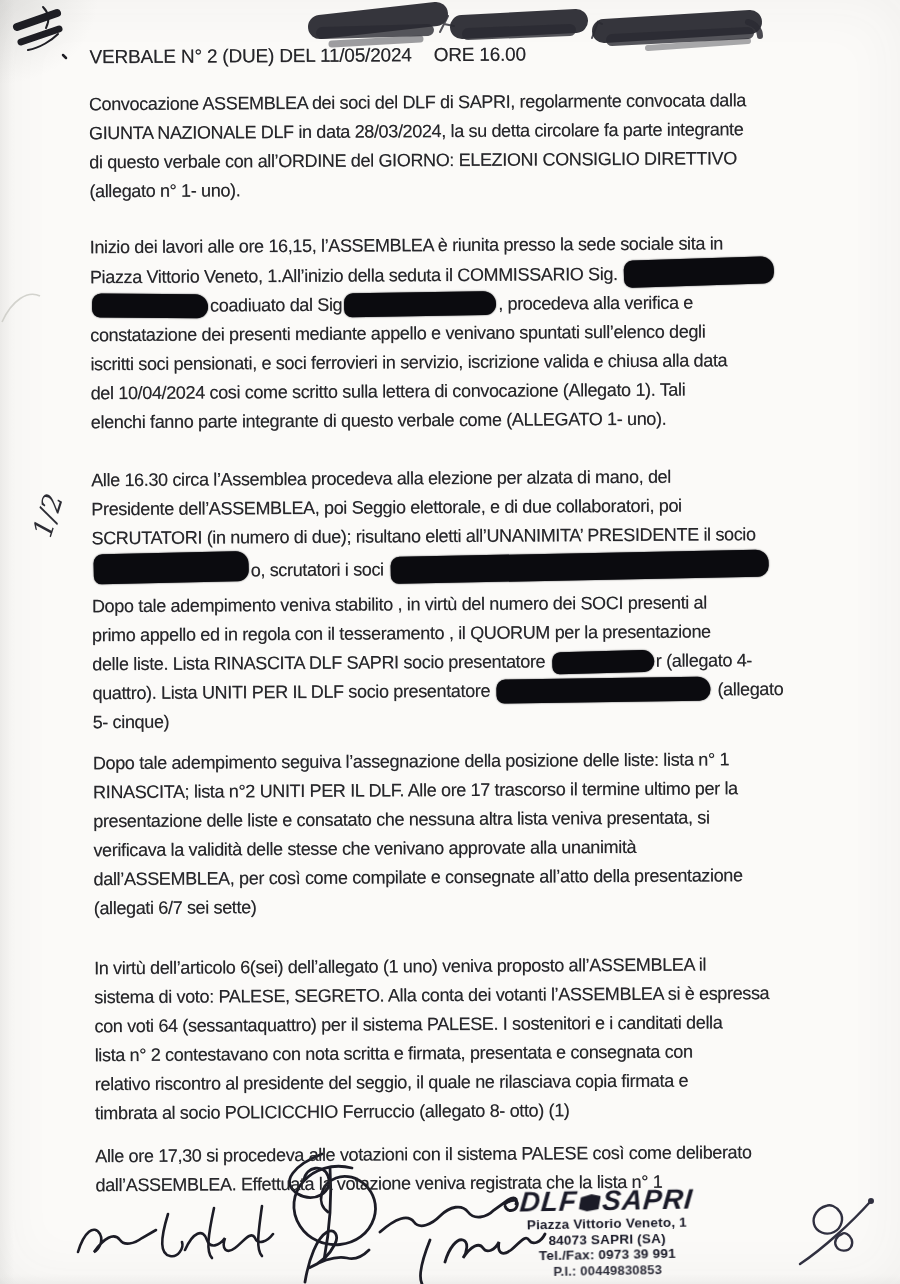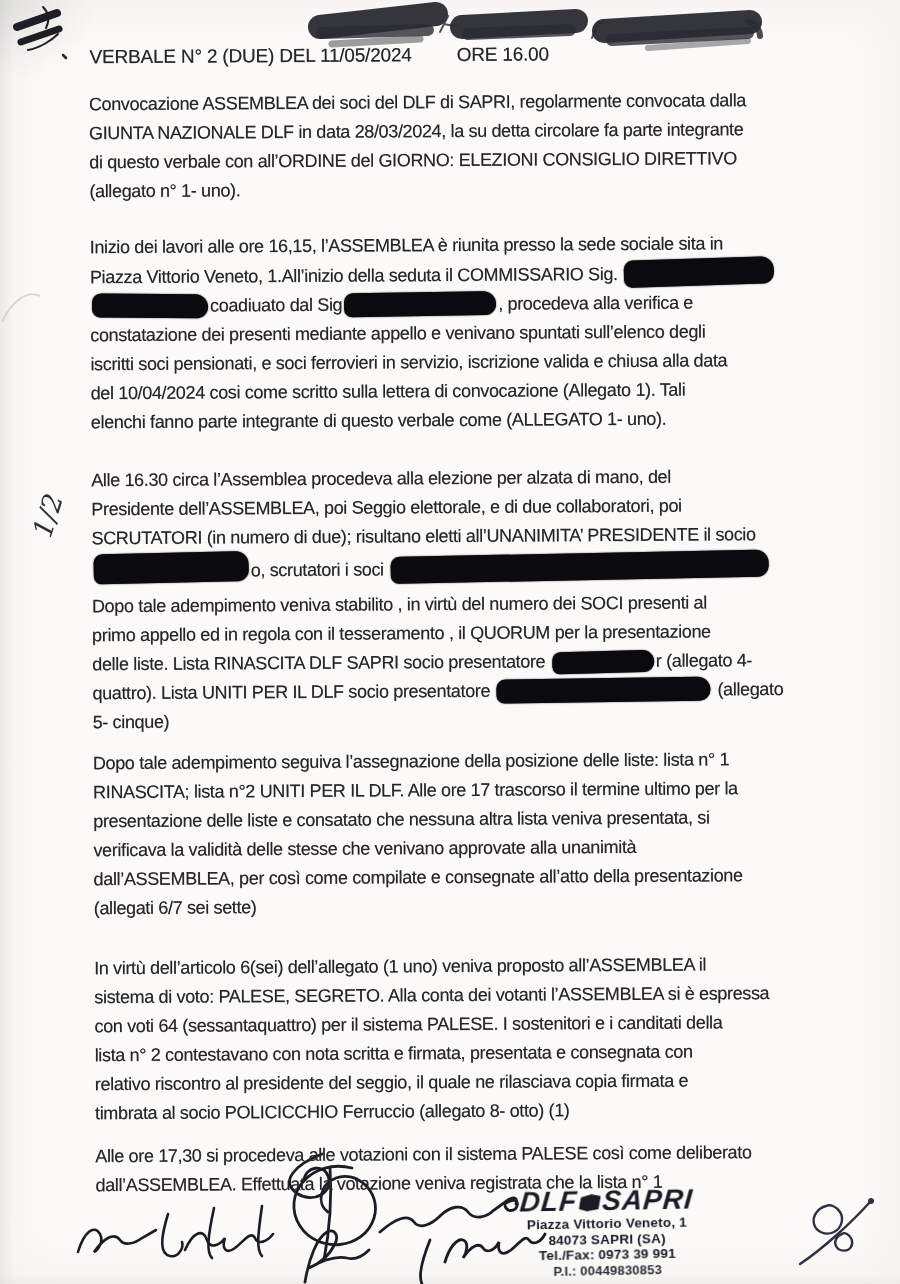--- a/index.html
+++ b/index.html
@@ -19,21 +19,21 @@
   .content{
     position:absolute;inset:0;
     transform:rotate(-0.35deg);transform-origin:450px 620px;
     color:#26262a;
   }
   .title-row{
     position:absolute;left:93px;top:44px;
     font-size:19px;letter-spacing:-0.2px;white-space:nowrap;
     text-shadow:0.2px 0.2px 0.4px rgba(35,35,40,0.55);
   }
-  .title-time{margin-left:45px;}
+  .title-time{margin-left:22px;}
   .para{
     position:absolute;left:92px;width:806px;
     font-size:18px;line-height:29px;letter-spacing:-0.35px;white-space:nowrap;
     text-shadow:0.2px 0.2px 0.4px rgba(35,35,40,0.5);
   }
   .p1{top:88px;}  .p2{top:231px;} .p3{top:464px;} .p4{top:590px;}
   .p5{top:747px;} .p6{top:952px;} .p7{top:1140px;}
   .redact{
     display:inline-block;background:#0b0b0f;
     border-radius:9px 13px 11px 8px;

